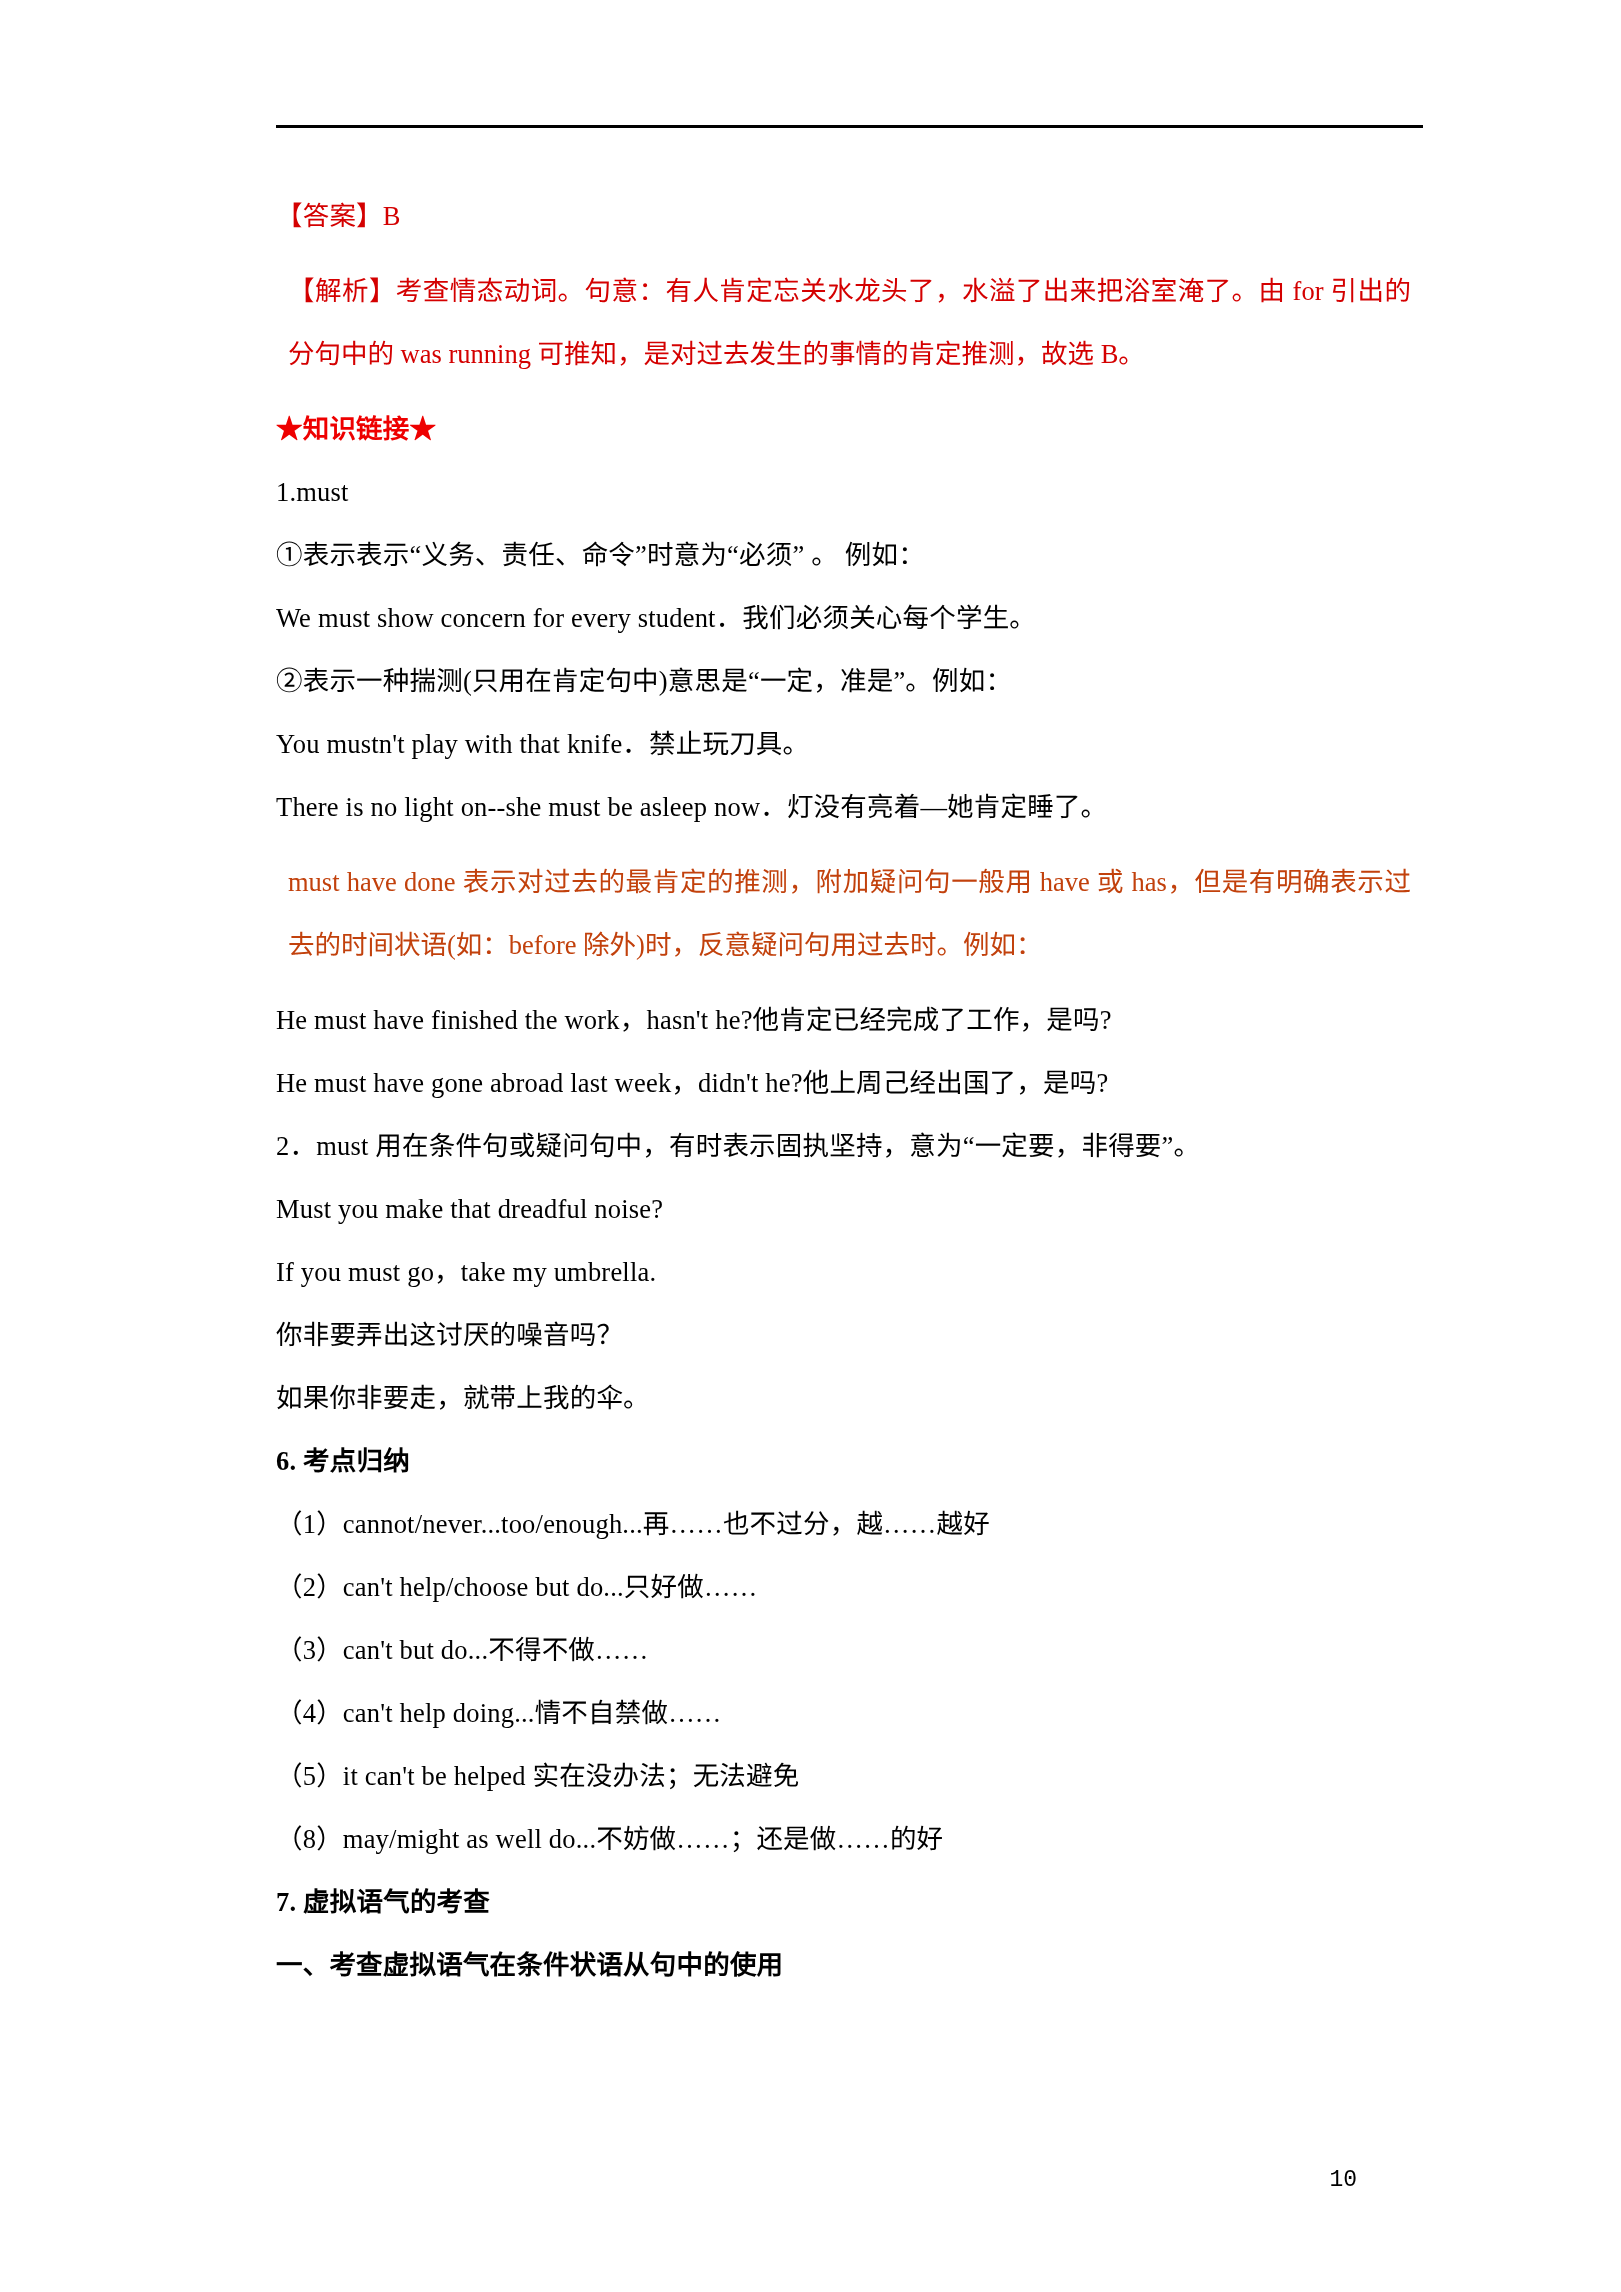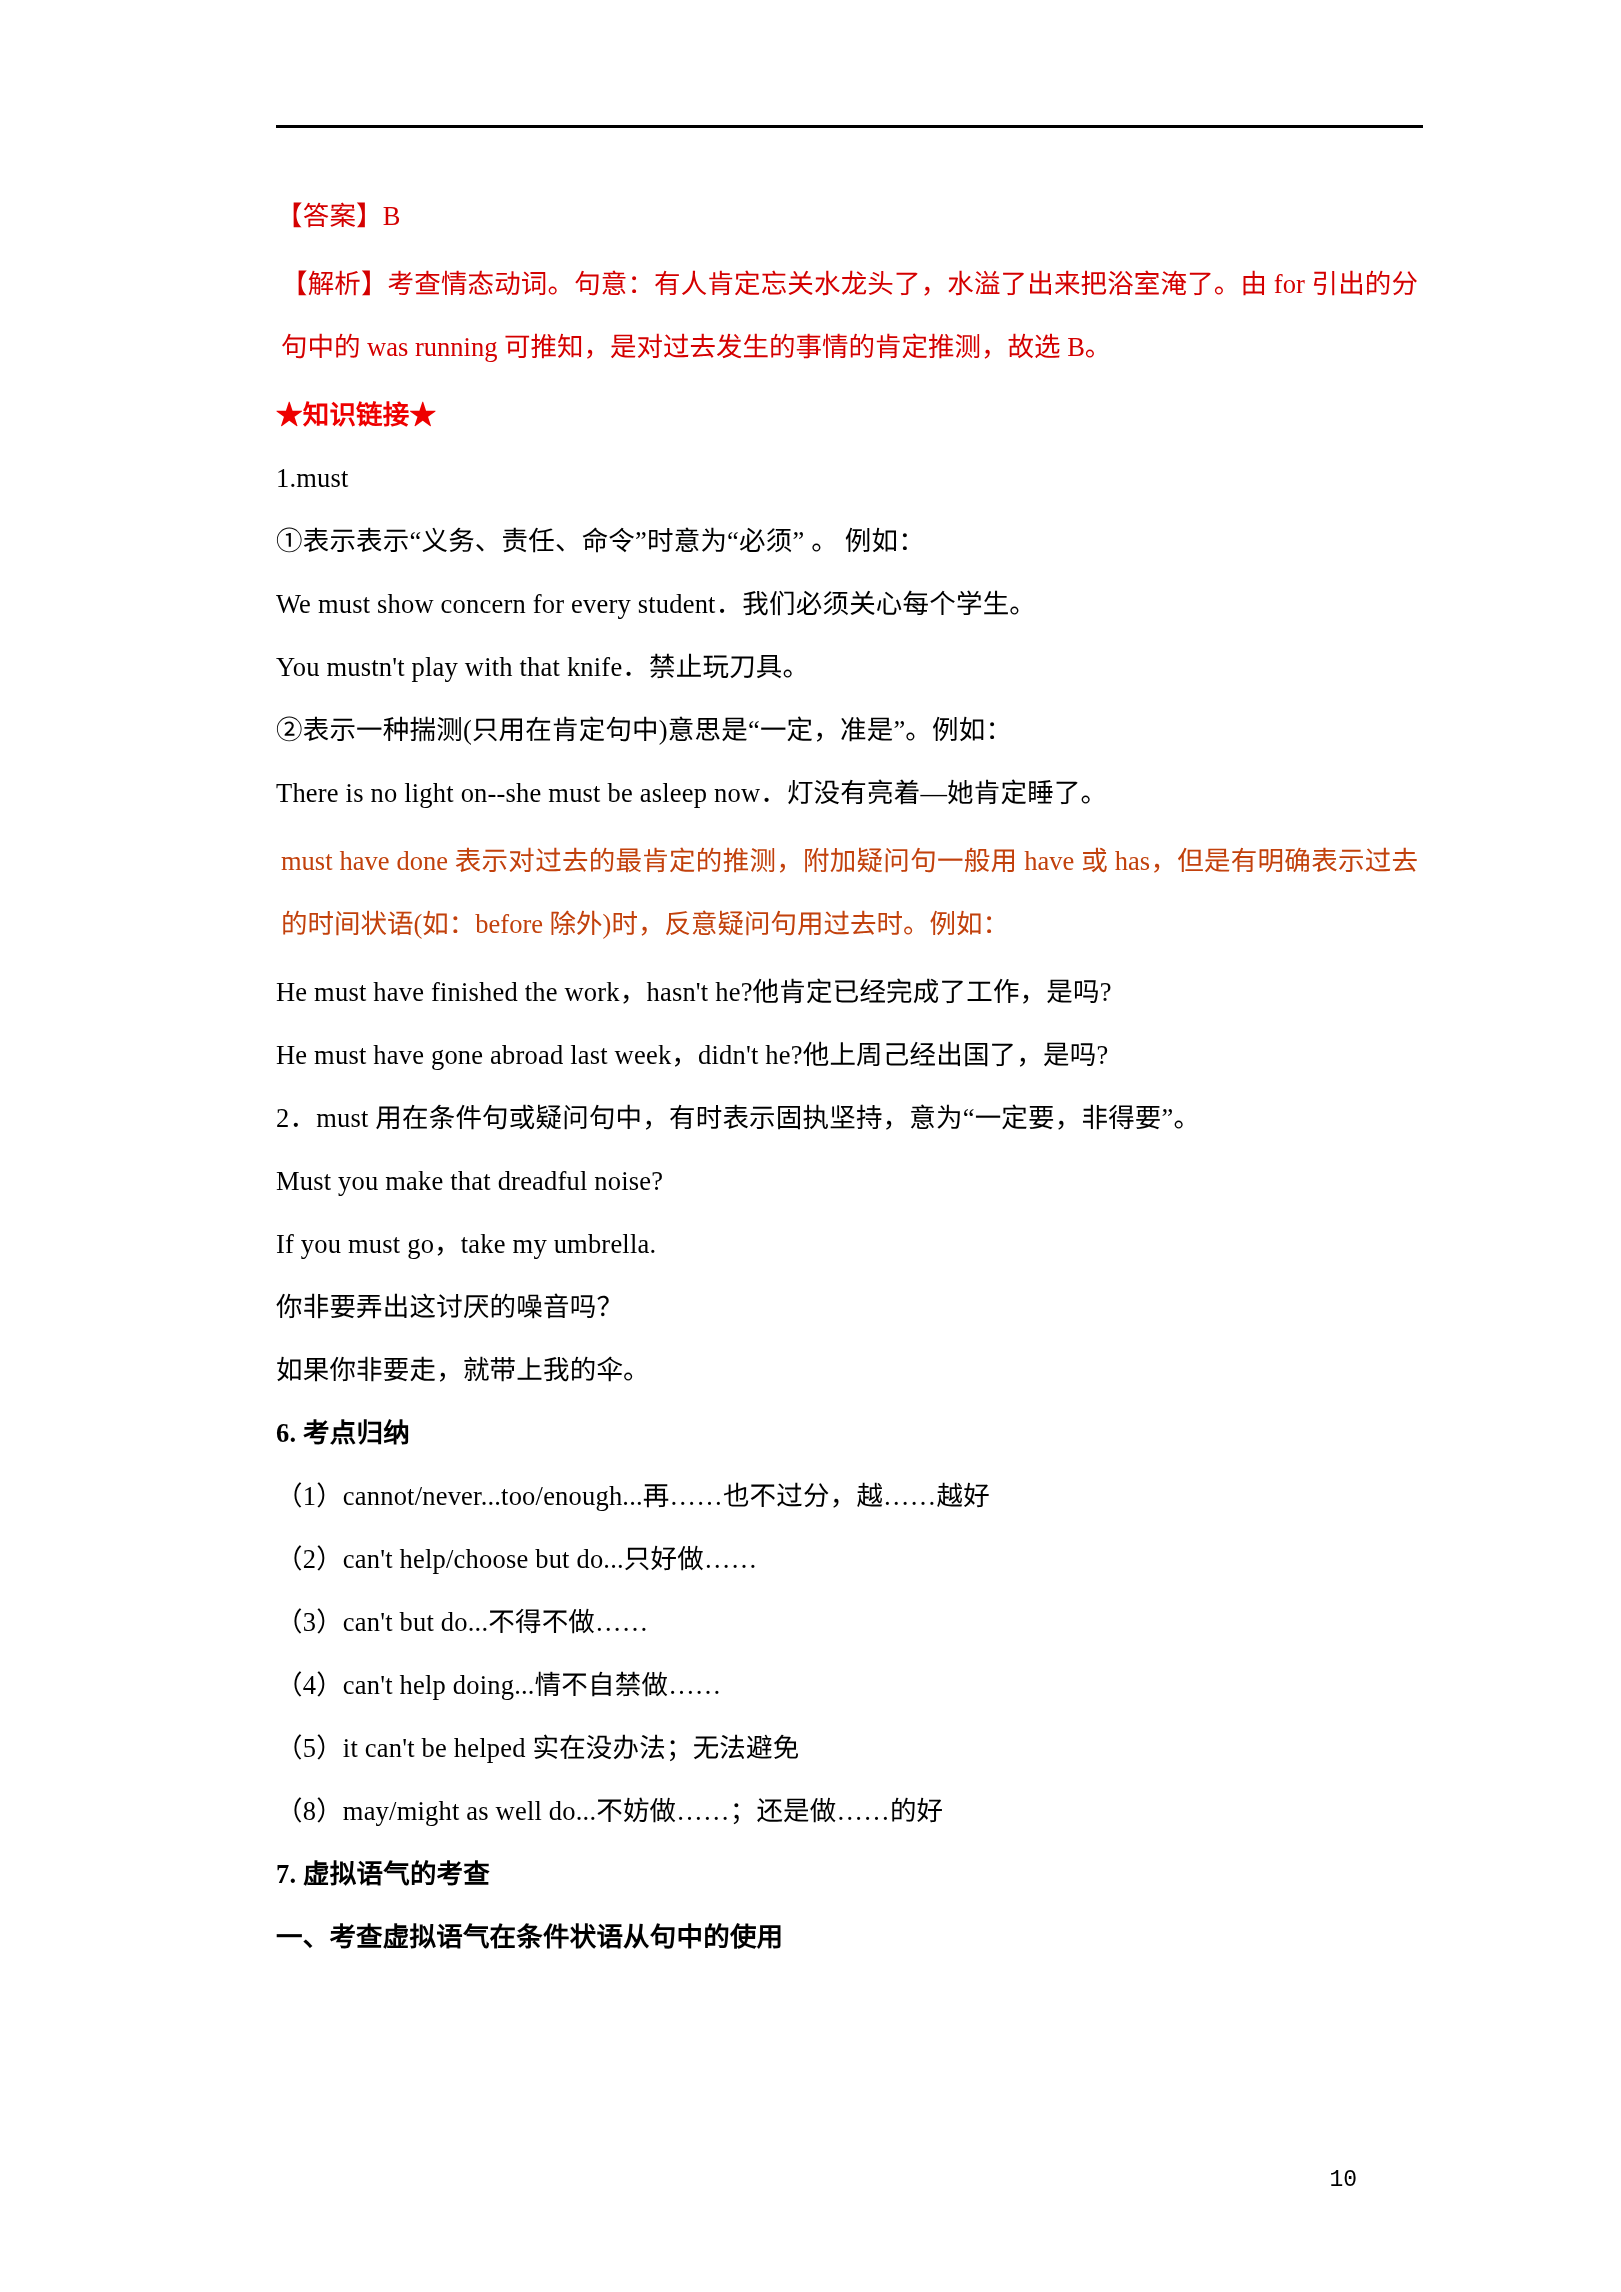--- a/index.html
+++ b/index.html
@@ -64,21 +64,21 @@
   }
   .indent-list {
     padding-left: 25.5px;
   }
   .explain {
     color: #d40000;
     font-size: 26.5px;
     line-height: 63px;
     text-align: justify;
     text-justify: inter-ideograph;
-    margin: 5px;
+    margin: 12px;
     white-space: normal;
   }
   .page-number {
     position: absolute;
     right: 231px;
     bottom: 100px;
     font-size: 23px;
     font-family: Liberation Mono, monospace;
     color: #000000;
   }
@@ -97,22 +97,22 @@
       <p class="line"><span class="red">【答案】</span><span class="red">B</span></p>
 
       <p class="explain"><span>【解析】</span><span>考查情态动词。句意：有人肯定忘关水龙头了，水溢了出来把浴室淹了。由 for 引出的分句中的 was running 可推知，是对过去发生的事情的肯定推测，故选 B。</span></p>
 
       <p class="line redbold">★知识链接★</p>
 
       <p class="line">1.must</p>
 
       <p class="line">①表示表示“义务、责任、命令”时意为“必须” 。 例如：</p>
       <p class="line">We must show concern for every student．我们必须关心每个学生。</p>
+      <p class="line">②表示一种揣测(只用在肯定句中)意思是“一定，准是”。例如：</p>
       <p class="line">You mustn't play with that knife．禁止玩刀具。</p>
-      <p class="line">②表示一种揣测(只用在肯定句中)意思是“一定，准是”。例如：</p>
       <p class="line">There is no light on--she must be asleep now．灯没有亮着—她肯定睡了。</p>
       <p class="explain" style="color:#c2410c;">must have done 表示对过去的最肯定的推测，附加疑问句一般用 have 或 has，但是有明确表示过去的时间状语(如：before 除外)时，反意疑问句用过去时。例如：</p>
       <p class="line">He must have finished the work，hasn't he?他肯定已经完成了工作，是吗?</p>
       <p class="line">He must have gone abroad last week，didn't he?他上周己经出国了，是吗?</p>
       <p class="line">2．must 用在条件句或疑问句中，有时表示固执坚持，意为“一定要，非得要”。</p>
       <p class="line">Must you make that dreadful noise?</p>
       <p class="line">If you must go，take my umbrella.</p>
       <p class="line">你非要弄出这讨厌的噪音吗？</p>
       <p class="line">如果你非要走，就带上我的伞。</p>
 

